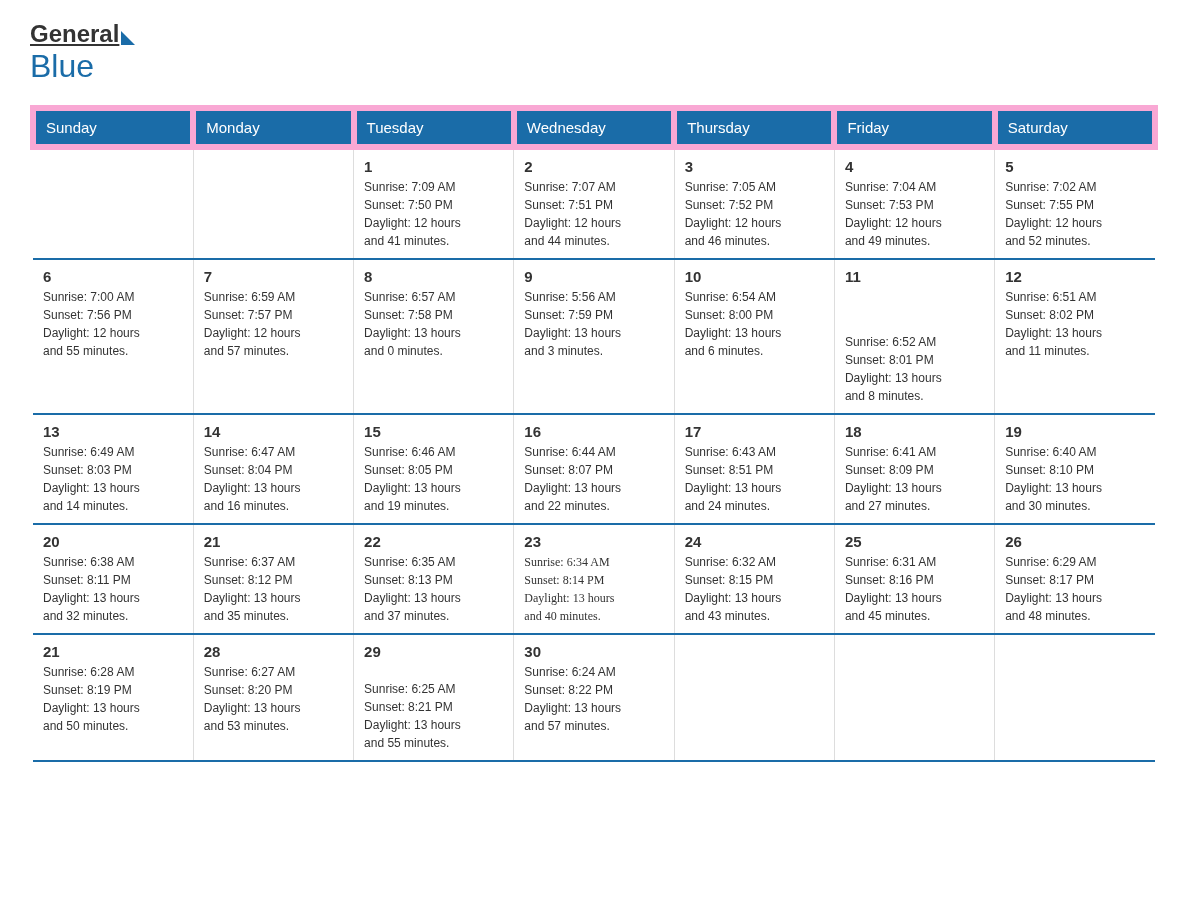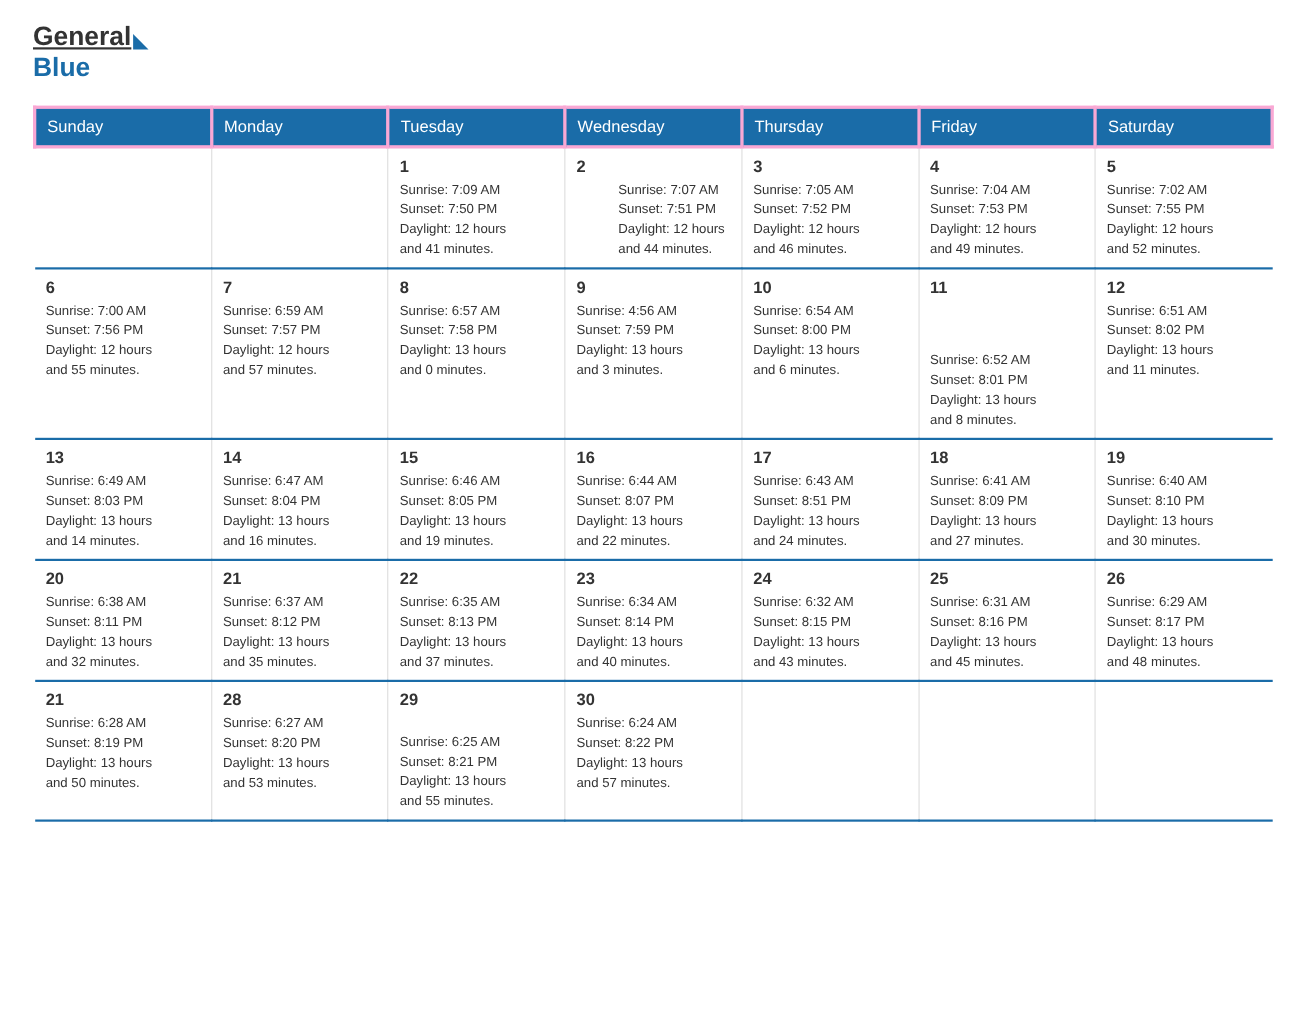--- a/index.html
+++ b/index.html
@@ -39,21 +39,21 @@
       border-collapse: collapse;
       table-layout: fixed;
     }
     thead tr th {
       background-color: #1a6ca8;
       color: #fff;
       padding: 8px 10px;
       font-size: 15px;
       font-weight: normal;
       text-align: left;
-      border: 3px solid #f9a8d4;
+      border: 6px solid #f9a8d4;
     }
     tbody tr {
       border-bottom: 2px solid #1a6ca8;
     }
     tbody tr td {
       vertical-align: top;
       padding: 8px 10px;
       font-size: 12.5px;
       color: #333;
       border-right: 1px solid #ddd;
@@ -90,22 +90,22 @@
       width: 0;
       height: 0;
       border-style: solid;
       border-width: 14px 0 0 14px;
       border-color: transparent transparent transparent #1a6ca8;
       margin-left: 2px;
       position: relative;
       top: 4px;
     }
     .logo-text-blue {
-      font-size: 24px;
-      font-weight: bold;
+      font-size: 32px;
+      font-weight: normal;
       color: #1a6ca8;
     }
   </style>
 </head>
 <body>
 
 <div class="header">
   <div class="logo">
     <div class="logo-row">
       <span class="logo-text-general">General</span>
@@ -137,21 +137,21 @@
         <td></td>
         <td>
           <span class="day-number">1</span>
           <div class="day-info" style="white-space: pre-line;">Sunrise: 7:09 AM
 Sunset: 7:50 PM
 Daylight: 12 hours
 and 41 minutes.</div>
         </td>
         <td>
           <span class="day-number">2</span>
-          <div class="day-info" style="white-space: pre-line; margin-left: 38px;">Sunrise: 7:07 AM
+          <div class="day-info" style="white-space: pre-line;">Sunrise: 7:07 AM
 Sunset: 7:51 PM
 Daylight: 12 hours
 and 44 minutes.</div>
         </td>
         <td>
           <span class="day-number">3</span>
           <div class="day-info" style="white-space: pre-line;">Sunrise: 7:05 AM
 Sunset: 7:52 PM
 Daylight: 12 hours
 and 46 minutes.</div>
@@ -188,21 +188,21 @@
         </td>
         <td>
           <span class="day-number">8</span>
           <div class="day-info" style="white-space: pre-line;">Sunrise: 6:57 AM
 Sunset: 7:58 PM
 Daylight: 13 hours
 and 0 minutes.</div>
         </td>
         <td>
           <span class="day-number">9</span>
-          <div class="day-info" style="white-space: pre-line;">Sunrise: 4:56 AM
+          <div class="day-info" style="white-space: pre-line;">Sunrise: 5:56 AM
 Sunset: 7:59 PM
 Daylight: 13 hours
 and 3 minutes.</div>
         </td>
         <td>
           <span class="day-number">10</span>
           <div class="day-info" style="white-space: pre-line;">Sunrise: 6:54 AM
 Sunset: 8:00 PM
 Daylight: 13 hours
 and 6 minutes.</div>
@@ -290,21 +290,21 @@
         </td>
         <td>
           <span class="day-number">22</span>
           <div class="day-info" style="white-space: pre-line;">Sunrise: 6:35 AM
 Sunset: 8:13 PM
 Daylight: 13 hours
 and 37 minutes.</div>
         </td>
         <td>
           <span class="day-number">23</span>
-          <div class="day-info" style="white-space: pre-line;">Sunrise: 6:34 AM
+          <div class="day-info" style="white-space: pre-line; font-family: Liberation Serif, serif;">Sunrise: 6:34 AM
 Sunset: 8:14 PM
 Daylight: 13 hours
 and 40 minutes.</div>
         </td>
         <td>
           <span class="day-number">24</span>
           <div class="day-info" style="white-space: pre-line;">Sunrise: 6:32 AM
 Sunset: 8:15 PM
 Daylight: 13 hours
 and 43 minutes.</div>

